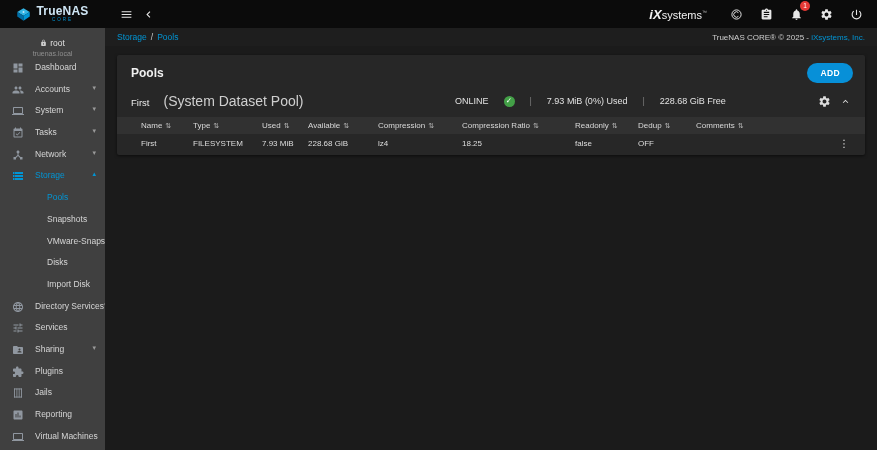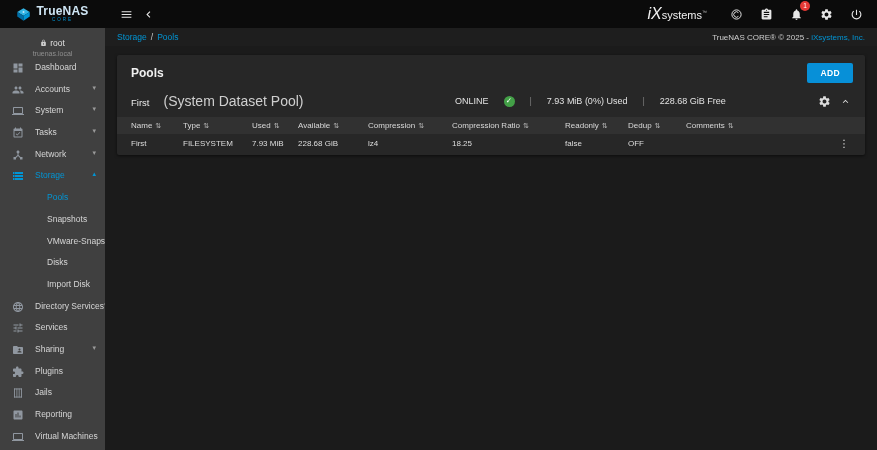--- a/index.html
+++ b/index.html
@@ -12,21 +12,21 @@
   .logo{width:105px;display:flex;align-items:center;justify-content:center;gap:5px}
   .logo-cube{width:15px;height:15px}
   .logo-text{display:flex;flex-direction:column;line-height:1}
   .brand{font-size:12px;color:#cfe6f5;font-weight:bold;letter-spacing:.2px}
   .edition{font-size:4.5px;color:#0095d5;letter-spacing:2px;align-self:center;margin-top:1px}
   .tb-btn{background:none;border:none;padding:0;width:22px;height:22px;display:flex;align-items:center;justify-content:center;cursor:pointer}
   .tb-btn svg{width:13px;height:13px;fill:#e8e8e8}
   .hamburger{margin-left:10px}
   .topbar-right{margin-left:auto;display:flex;align-items:center;gap:8px;padding-right:10px}
   .ix-logo{font-size:11px;color:#f2f2f2;margin-right:10px;cursor:pointer;white-space:nowrap}
-  .ix-prefix{font-weight:normal;font-style:italic;font-size:16px}
+  .ix-prefix{font-weight:bold;font-style:italic;font-size:13px}
   .ix-tm{font-size:5px;vertical-align:super;color:#bbb}
   .bell-wrap{position:relative}
   .badge{position:absolute;top:-2px;right:-3px;background:#e53935;color:#fff;font-size:6.5px;min-width:10px;height:10px;border-radius:50%;display:flex;align-items:center;justify-content:center;line-height:1}
 
   
   .sidebar{position:absolute;top:28px;left:0;width:105px;height:422px;background:#404040;overflow:hidden;z-index:4}
   .user{height:30px;display:flex;flex-direction:column;align-items:center;justify-content:center;padding-top:4px}
   .user-name{font-size:8.5px;color:#e0e0e0;display:flex;align-items:center;gap:3px}
   .user-name svg{width:7px;height:8px;fill:#cfcfcf}
   .user-host{font-size:7px;color:#8f8f8f;margin-top:2px}
@@ -46,34 +46,34 @@
   .crumbs{font-size:8.5px;display:flex;align-items:center}
   .crumbs a{color:#0095d5}
   .crumb-sep{color:#d0d0d0;margin:0 4px}
   .copyright{font-size:8px;color:#cfcfcf;white-space:nowrap}
   .copyright a{color:#0095d5}
 
   .content{padding:9px 12px 0 12px}
   .card{background:#272727;border-radius:2px;box-shadow:0 1px 3px rgba(0,0,0,.55)}
   .card-header{display:flex;align-items:center;justify-content:space-between;padding:8px 12px 7px 14px}
   .card-title{font-size:12px;font-weight:bold;margin:0;color:#f0f0f0}
-  .add-btn{background:#0790d8;color:#fff;border:none;border-radius:2px;font-size:8.5px;font-weight:bold;padding:5px 13px;letter-spacing:.4px;cursor:pointer}
+  .add-btn{background:#0790d8;color:#fff;border:none;border-radius:10px;font-size:8.5px;font-weight:bold;padding:5px 13px;letter-spacing:.4px;cursor:pointer}
 
   .pool-row{display:flex;align-items:center;padding:3px 14px 8px 14px}
   .pool-id{width:324px;display:flex;align-items:baseline}
   .pool-name{font-size:9.5px;color:#eaeaea}
   .pool-sub{font-size:14px;color:#cfcfcf;margin-left:14px}
   .pool-status{display:flex;align-items:center;gap:15px;font-size:9px;color:#e2e2e2;white-space:nowrap}
   .check-badge{width:11px;height:11px;border-radius:50%;background:#43a047;color:#fff;font-size:7.5px;display:flex;align-items:center;justify-content:center;line-height:1}
   .pstat-sep{color:#7a7a7a}
   .pool-actions{margin-left:auto;display:flex;align-items:center;gap:9px}
   .icon-btn{background:none;border:none;padding:0;display:flex;align-items:center;justify-content:center;cursor:pointer}
   .icon-btn svg{fill:#dedede}
 
-  .thead,.trow{display:grid;grid-template-columns:52px 69px 46px 70px 84px 113px 63px 58px 1fr 34px;align-items:center;padding-left:14px;padding-right:4px}
+  .thead,.trow{display:grid;grid-template-columns:52px 69px 46px 70px 84px 113px 63px 58px 1fr 34px;align-items:center;padding-left:24px;padding-right:4px}
   .thead{background:#313131;height:17px;font-size:8px;color:#d9d9d9}
   .th{display:flex;align-items:center;gap:3px;cursor:pointer;white-space:nowrap}
   .sort{font-size:7px;color:#b5b5b5}
   .trow{height:18px;font-size:8px;color:#dedede}
   .table{padding-bottom:3px}
   .row-menu{justify-self:center;color:#e0e0e0;font-size:10px;cursor:pointer}
 </style>
 </head>
 <body>
 

